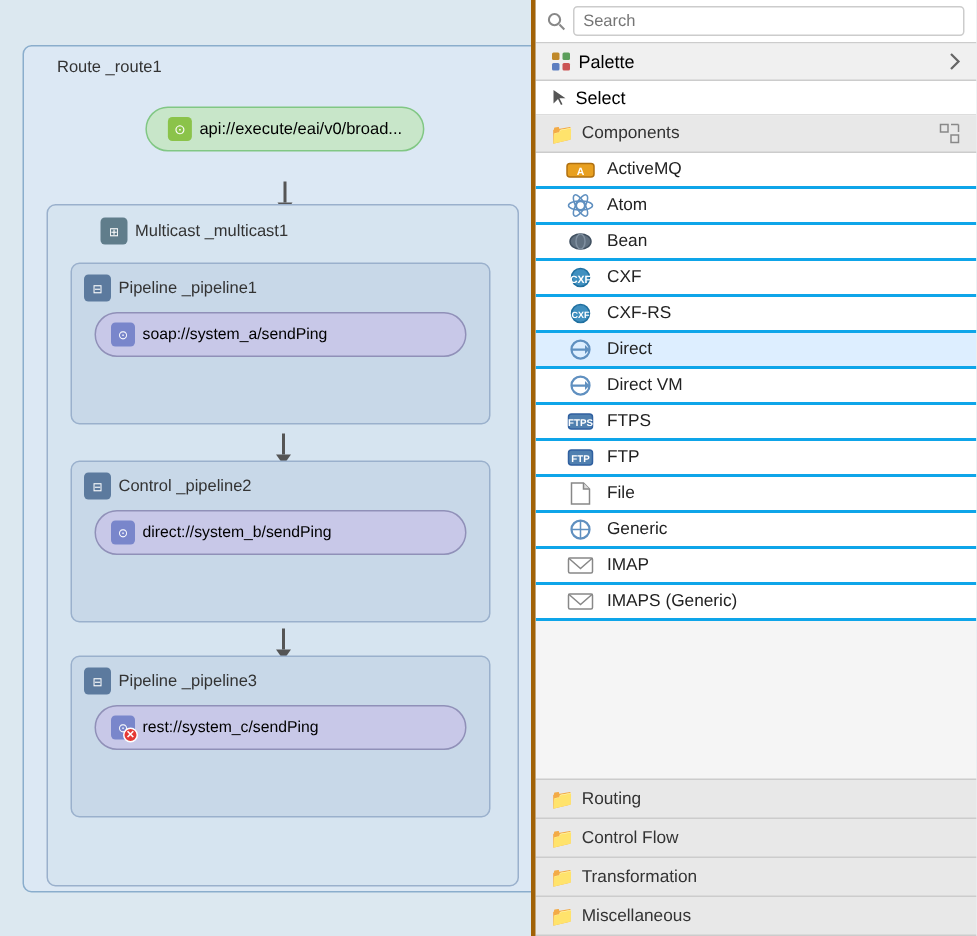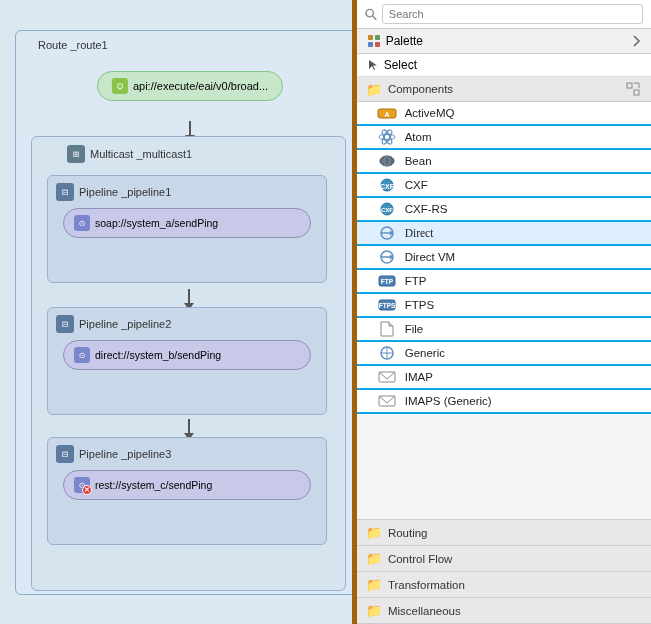--- a/index.html
+++ b/index.html
@@ -13,21 +13,21 @@
       background: #f0f0f0;
     }
 
     
     .canvas-panel {
       width: 385px;
       height: 624px;
       background: #dce8f0;
       position: relative;
       overflow: hidden;
-      border-right: 5px solid #a16207;
+      border-right: 3px solid #a16207;
     }
 
     .route-container {
       position: absolute;
       top: 30px;
       left: 15px;
       width: 350px;
       height: 565px;
       border: 1.5px solid #8aadcc;
       border-radius: 6px;
@@ -292,21 +292,20 @@
       gap: 8px;
       padding: 3px 10px 3px 20px;
       border-bottom: 2px solid #0ea5e9;
       cursor: pointer;
       font-size: 11.5px;
       color: #222;
       background: white;
     }
     .component-item.selected, .component-item.highlighted {
       background: #ddeeff;
-      font-family: Liberation Serif, serif;
     }
     .comp-icon {
       width: 20px;
       height: 16px;
       flex-shrink: 0;
       display: flex;
       align-items: center;
       justify-content: center;
     }
 
@@ -365,21 +364,21 @@
       </div>
 
       <div class="arrow-down" style="top:152px;">
         <div class="arrow-line" style="height:14px;"></div>
         <div class="arrow-head"></div>
       </div>
 
       <div class="pipeline-container" style="top:170px; height:108px;">
         <div class="pipeline-label">
           <div class="pipeline-icon">⊟</div>
-          <span>Pipeline _pipeline2</span>
+          <span>Control _pipeline2</span>
         </div>
         <div class="endpoint-node">
           <div class="endpoint-icon direct">⊙</div>
           <span>direct://system_b/sendPing</span>
         </div>
       </div>
 
       <div class="arrow-down" style="top:282px;">
         <div class="arrow-line" style="height:14px;"></div>
         <div class="arrow-head"></div>
@@ -524,34 +523,34 @@
           <polygon points="13,5 16,8 13,11" fill="#6090c0"></polygon>
         </svg>
       </div>
       <span>Direct VM</span>
     </div>
 
     <div class="component-item">
       <div class="comp-icon">
         <svg width="20" height="16" viewBox="0 0 20 16">
           <rect x="2" y="3" width="16" height="10" rx="2" fill="#5080b0" stroke="#3060a0" stroke-width="1"></rect>
+          <text x="10" y="11" text-anchor="middle" font-size="6.5" fill="white" font-weight="bold">FTPS</text>
+        </svg>
+      </div>
+      <span>FTPS</span>
+    </div>
+
+    <div class="component-item">
+      <div class="comp-icon">
+        <svg width="20" height="16" viewBox="0 0 20 16">
+          <rect x="2" y="3" width="16" height="10" rx="2" fill="#5080b0" stroke="#3060a0" stroke-width="1"></rect>
           <text x="10" y="11" text-anchor="middle" font-size="6.5" fill="white" font-weight="bold">FTP</text>
         </svg>
       </div>
       <span>FTP</span>
-    </div>
-
-    <div class="component-item">
-      <div class="comp-icon">
-        <svg width="20" height="16" viewBox="0 0 20 16">
-          <rect x="2" y="3" width="16" height="10" rx="2" fill="#5080b0" stroke="#3060a0" stroke-width="1"></rect>
-          <text x="10" y="11" text-anchor="middle" font-size="6.5" fill="white" font-weight="bold">FTPS</text>
-        </svg>
-      </div>
-      <span>FTPS</span>
     </div>
 
     <div class="component-item">
       <div class="comp-icon">
         <svg width="20" height="16" viewBox="0 0 20 16">
           <path d="M4,1 L12,1 L16,5 L16,15 L4,15 Z" fill="white" stroke="#888" stroke-width="1"></path>
           <polyline points="12,1 12,5 16,5" fill="#ddd" stroke="#888" stroke-width="1"></polyline>
         </svg>
       </div>
       <span>File</span>

